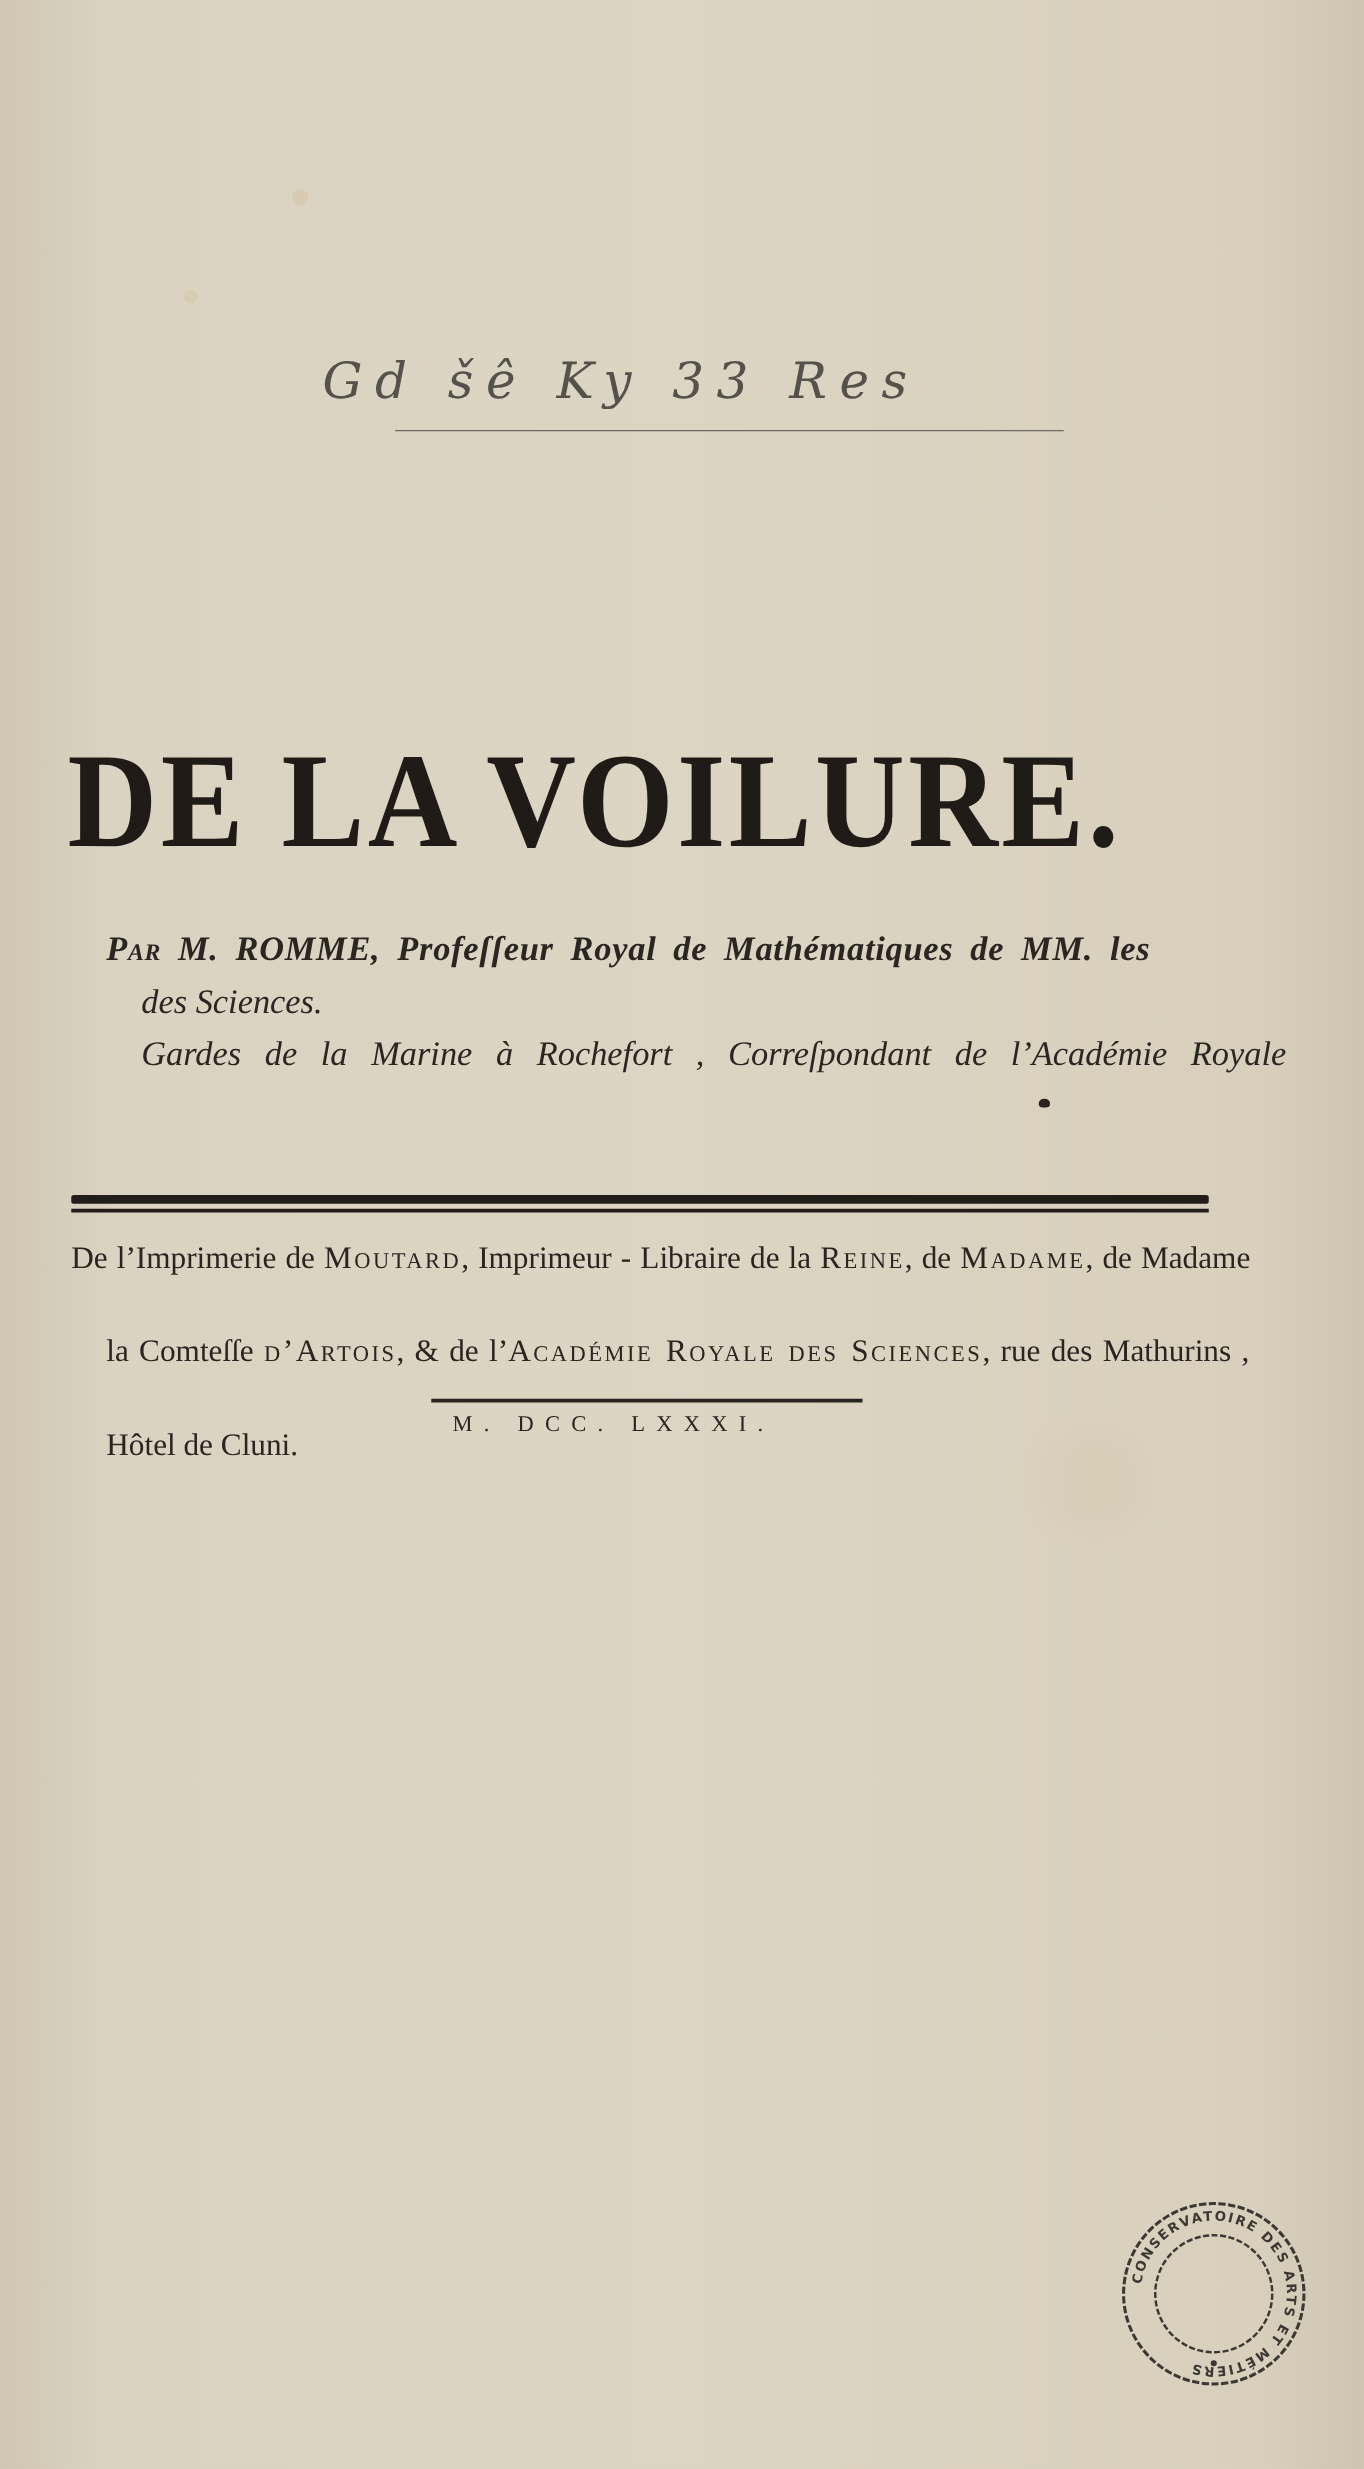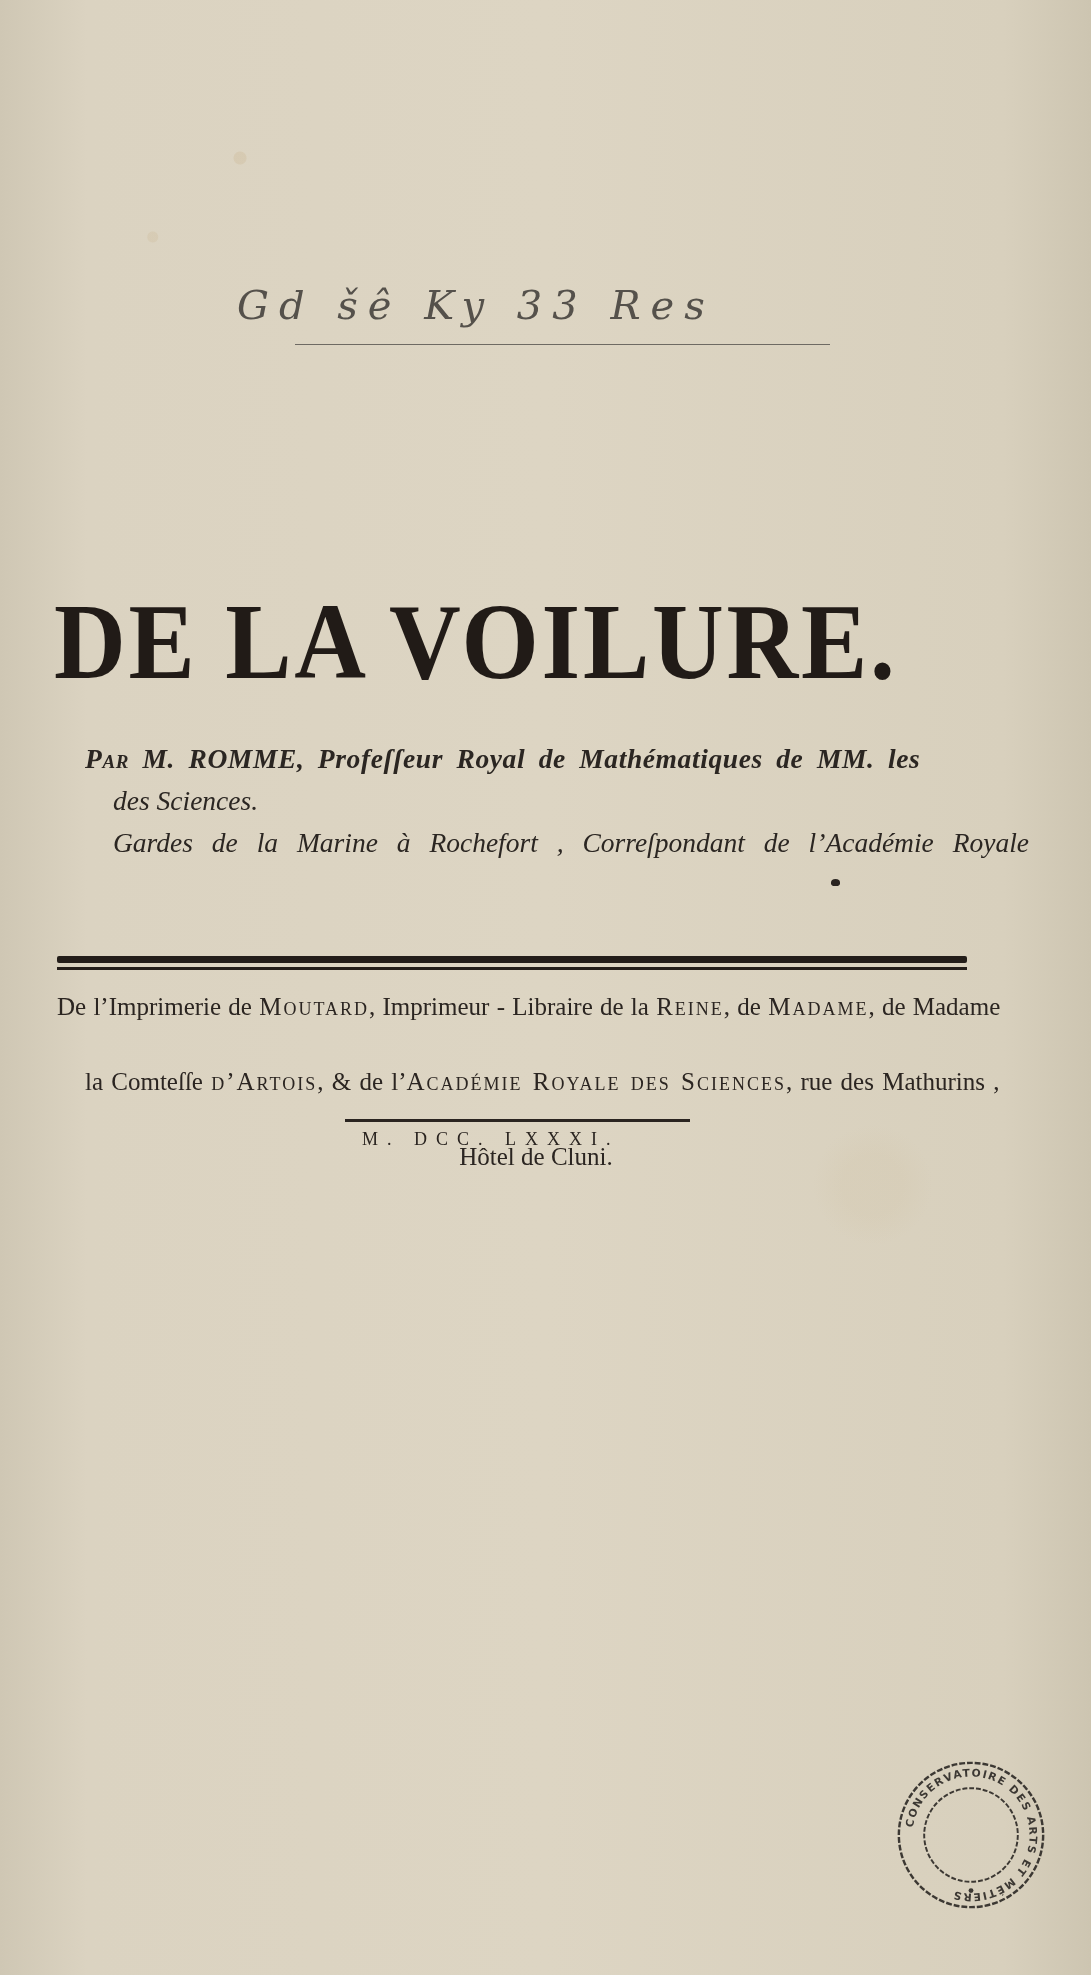--- a/index.html
+++ b/index.html
@@ -11,21 +11,21 @@
         radial-gradient(circle at 14% 12%, rgba(190,160,110,0.15) 0 5px, transparent 6px),
         radial-gradient(circle at 80% 60%, rgba(200,180,140,0.10) 0 30px, transparent 60px),
         linear-gradient(90deg, #cfc7b4 0%, #dbd3c1 8%, #ddd5c3 50%, #d8d0bd 92%, #cdc5b1 100%);
       position: relative;
       font-family: "Liberation Serif", "DejaVu Serif", serif;
       color: #2a2420;
     }
     .page { position: absolute; inset: 0; }
 
     .shelfmark {
-      position: absolute; left: 237px; top: 282px; width: 593px; height: 66px;
+      position: absolute; left: 258px; top: 282px; width: 593px; height: 66px;
     }
     .shelfmark-text {
       position: absolute; left: 0; top: 0;
       font-family: "DejaVu Serif", serif; font-style: italic;
       font-size: 40px; color: #55514b; letter-spacing: 10px;
       white-space: nowrap;
     }
     .shelfmark-line {
       position: absolute; left: 58px; top: 62px; width: 535px; height: 0;
       border-top: 1.5px solid #6e6a63;
@@ -61,21 +61,21 @@
     .double-rule {
       position: absolute; left: 57px; top: 956px; width: 910px; height: 16px;
     }
     .double-rule .thick { position: absolute; left: 0; top: 0; right: 0; height: 7px; background: #231d19; border-radius: 2px; }
     .double-rule .thin { position: absolute; left: 0; top: 11px; right: 0; height: 2.5px; background: #231d19; }
 
     .imprint {
       position: absolute; left: 57px; top: 990px; width: 930px;
       font-size: 25px; line-height: 34px; color: #2b2521;
     }
-    .imprint .line { display: block; white-space: nowrap; text-align: center; }
+    .imprint .line { display: block; white-space: nowrap; }
     .imprint .indent { padding-left: 28px; margin-top: 41px; }
     .imprint .sc { font-variant: small-caps; letter-spacing: 2px; }
     .imprint .line1 { word-spacing: 1px; }
     .imprint .line2 { word-spacing: 2px; }
 
     .short-rule {
       position: absolute; left: 345px; top: 1119px; width: 345px; height: 3px; background: #2a2420;
     }
     .date {
       position: absolute; left: 362px; top: 1129px;

